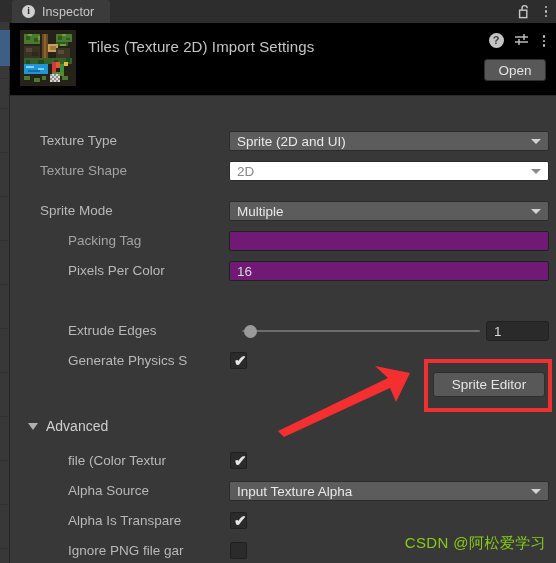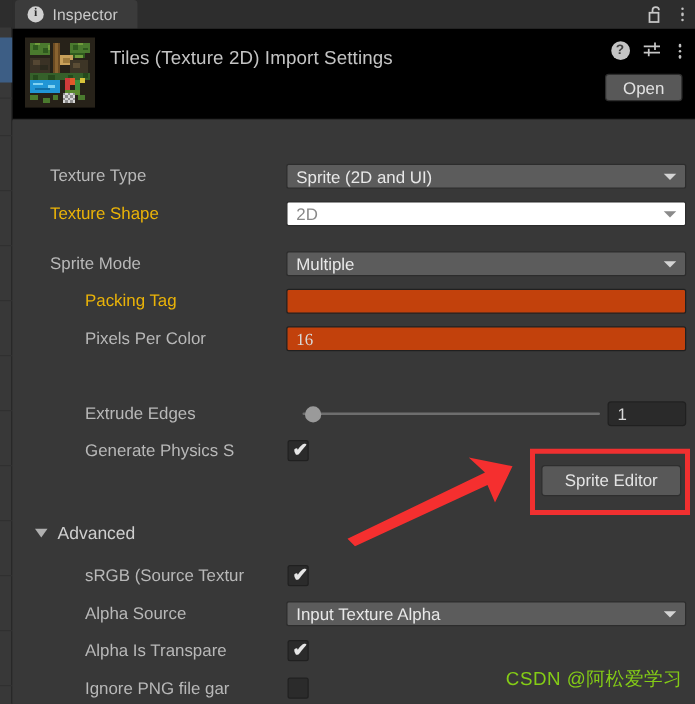--- a/index.html
+++ b/index.html
@@ -190,21 +190,21 @@
     width: 546px;
     height: 26px;
   }
   .label {
     position: absolute;
     top: 4px;
     font-size: 13.5px;
     color: #b8b8b8;
     white-space: nowrap;
   }
-  .label.dim { color: #eab308; }
+  .label.dim { color: #a3a3a3; }
   .label.l0 { left: 30px; }
   .label.l1 { left: 58px; }
 
   
   .field {
     position: absolute;
     left: 219px;
     width: 320px;
     height: 20px;
     top: 2px;
@@ -225,29 +225,28 @@
     position: absolute;
     right: 7px;
     top: 7px;
     width: 0; height: 0;
     border-left: 5px solid transparent;
     border-right: 5px solid transparent;
     border-top: 5px solid #d4d4d4;
   }
   .popup.dim .arrow { border-top-color: #8a8a8a; }
   .textfield {
-    background: #c2410c;
+    background: #701a75;
     border: 1px solid #202020;
     border-radius: 2px;
     color: #d8d8d8;
     font-size: 13.5px;
     display: flex;
-    align-items: flex-end;
+    align-items: center;
     padding-left: 7px;
-    font-family: Liberation Serif, serif;
   }
   .checkbox {
     position: absolute;
     left: 220px;
     top: 3px;
     width: 17px; height: 17px;
     background: #2b2b2b;
     border: 1px solid #202020;
     border-radius: 2px;
     box-sizing: border-box;
@@ -560,21 +559,21 @@
     </div>
 
     <div class="row" style="top:318px">
       <div class="foldout">
         <span class="tri"></span>
         <span class="fold-label">Advanced</span>
       </div>
     </div>
 
     <div class="row" style="top:352px">
-      <span class="label l1">sRGB (Source Textur</span>
+      <span class="label l1">file (Color Textur</span>
       <div class="checkbox">
         <span class="tick">✔</span>
       </div>
     </div>
 
     <div class="row" style="top:382px">
       <span class="label l1">Alpha Source</span>
       <div class="field popup">
         <span>Input Texture Alpha</span>
         <span class="arrow"></span>

